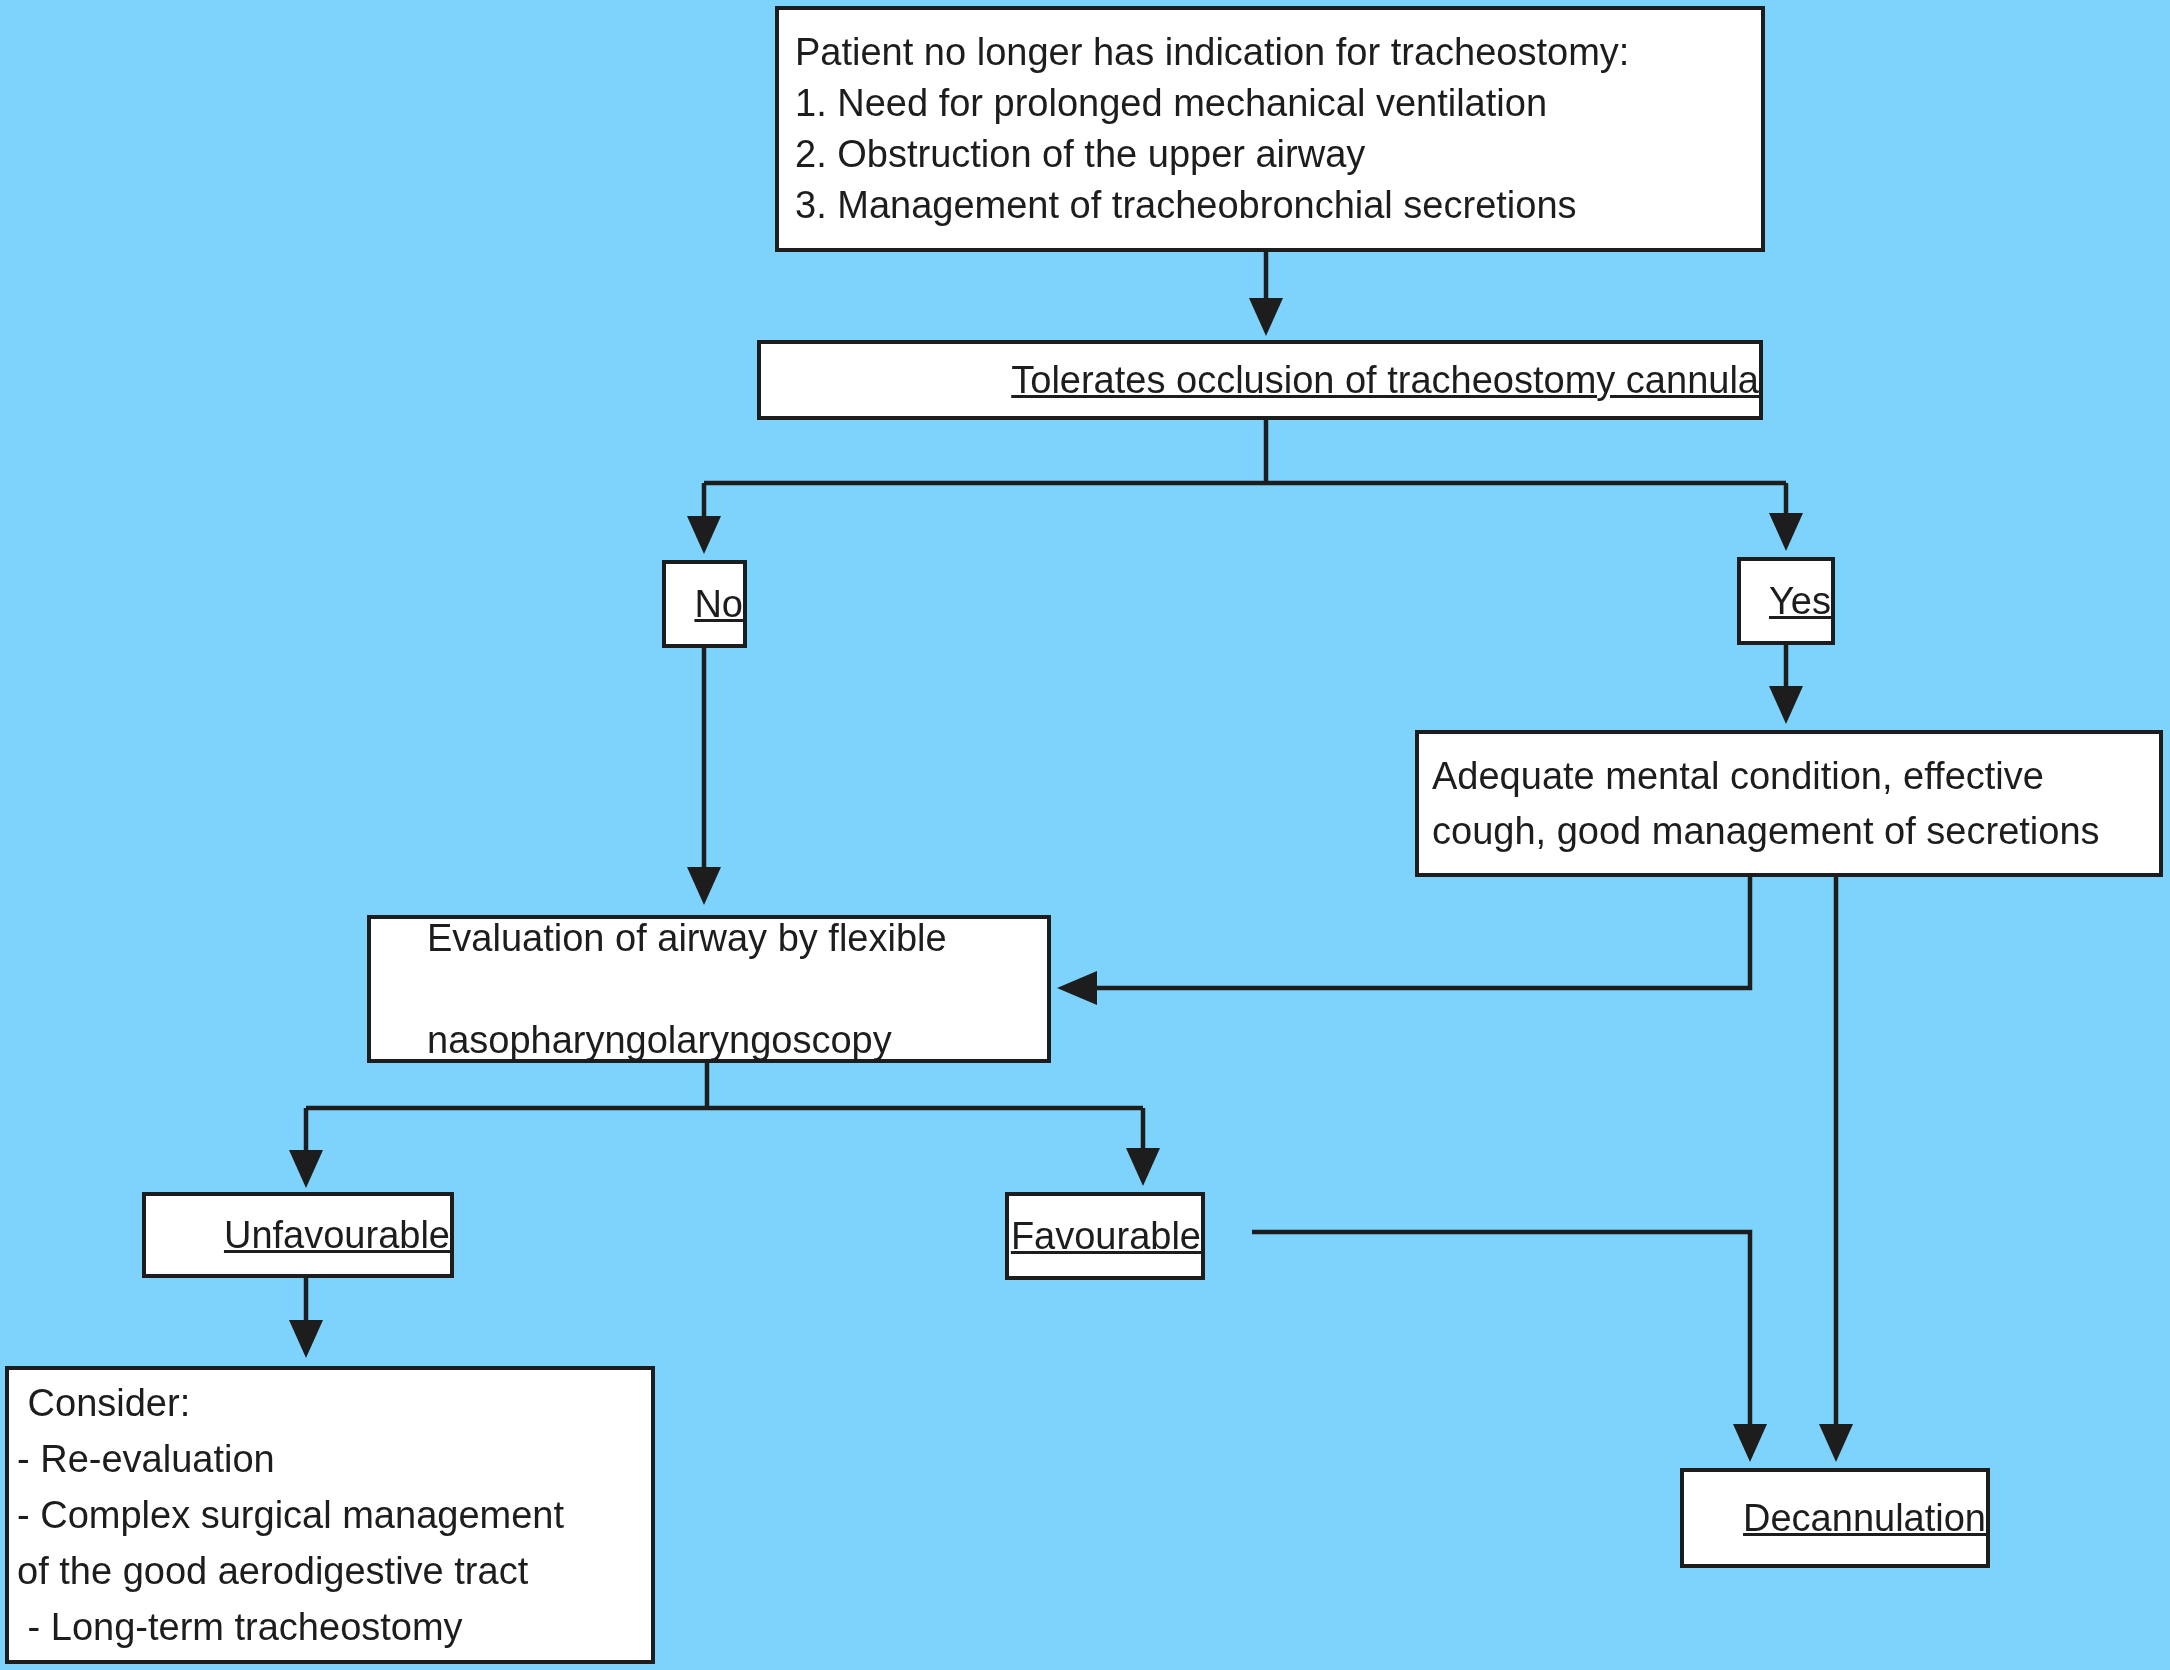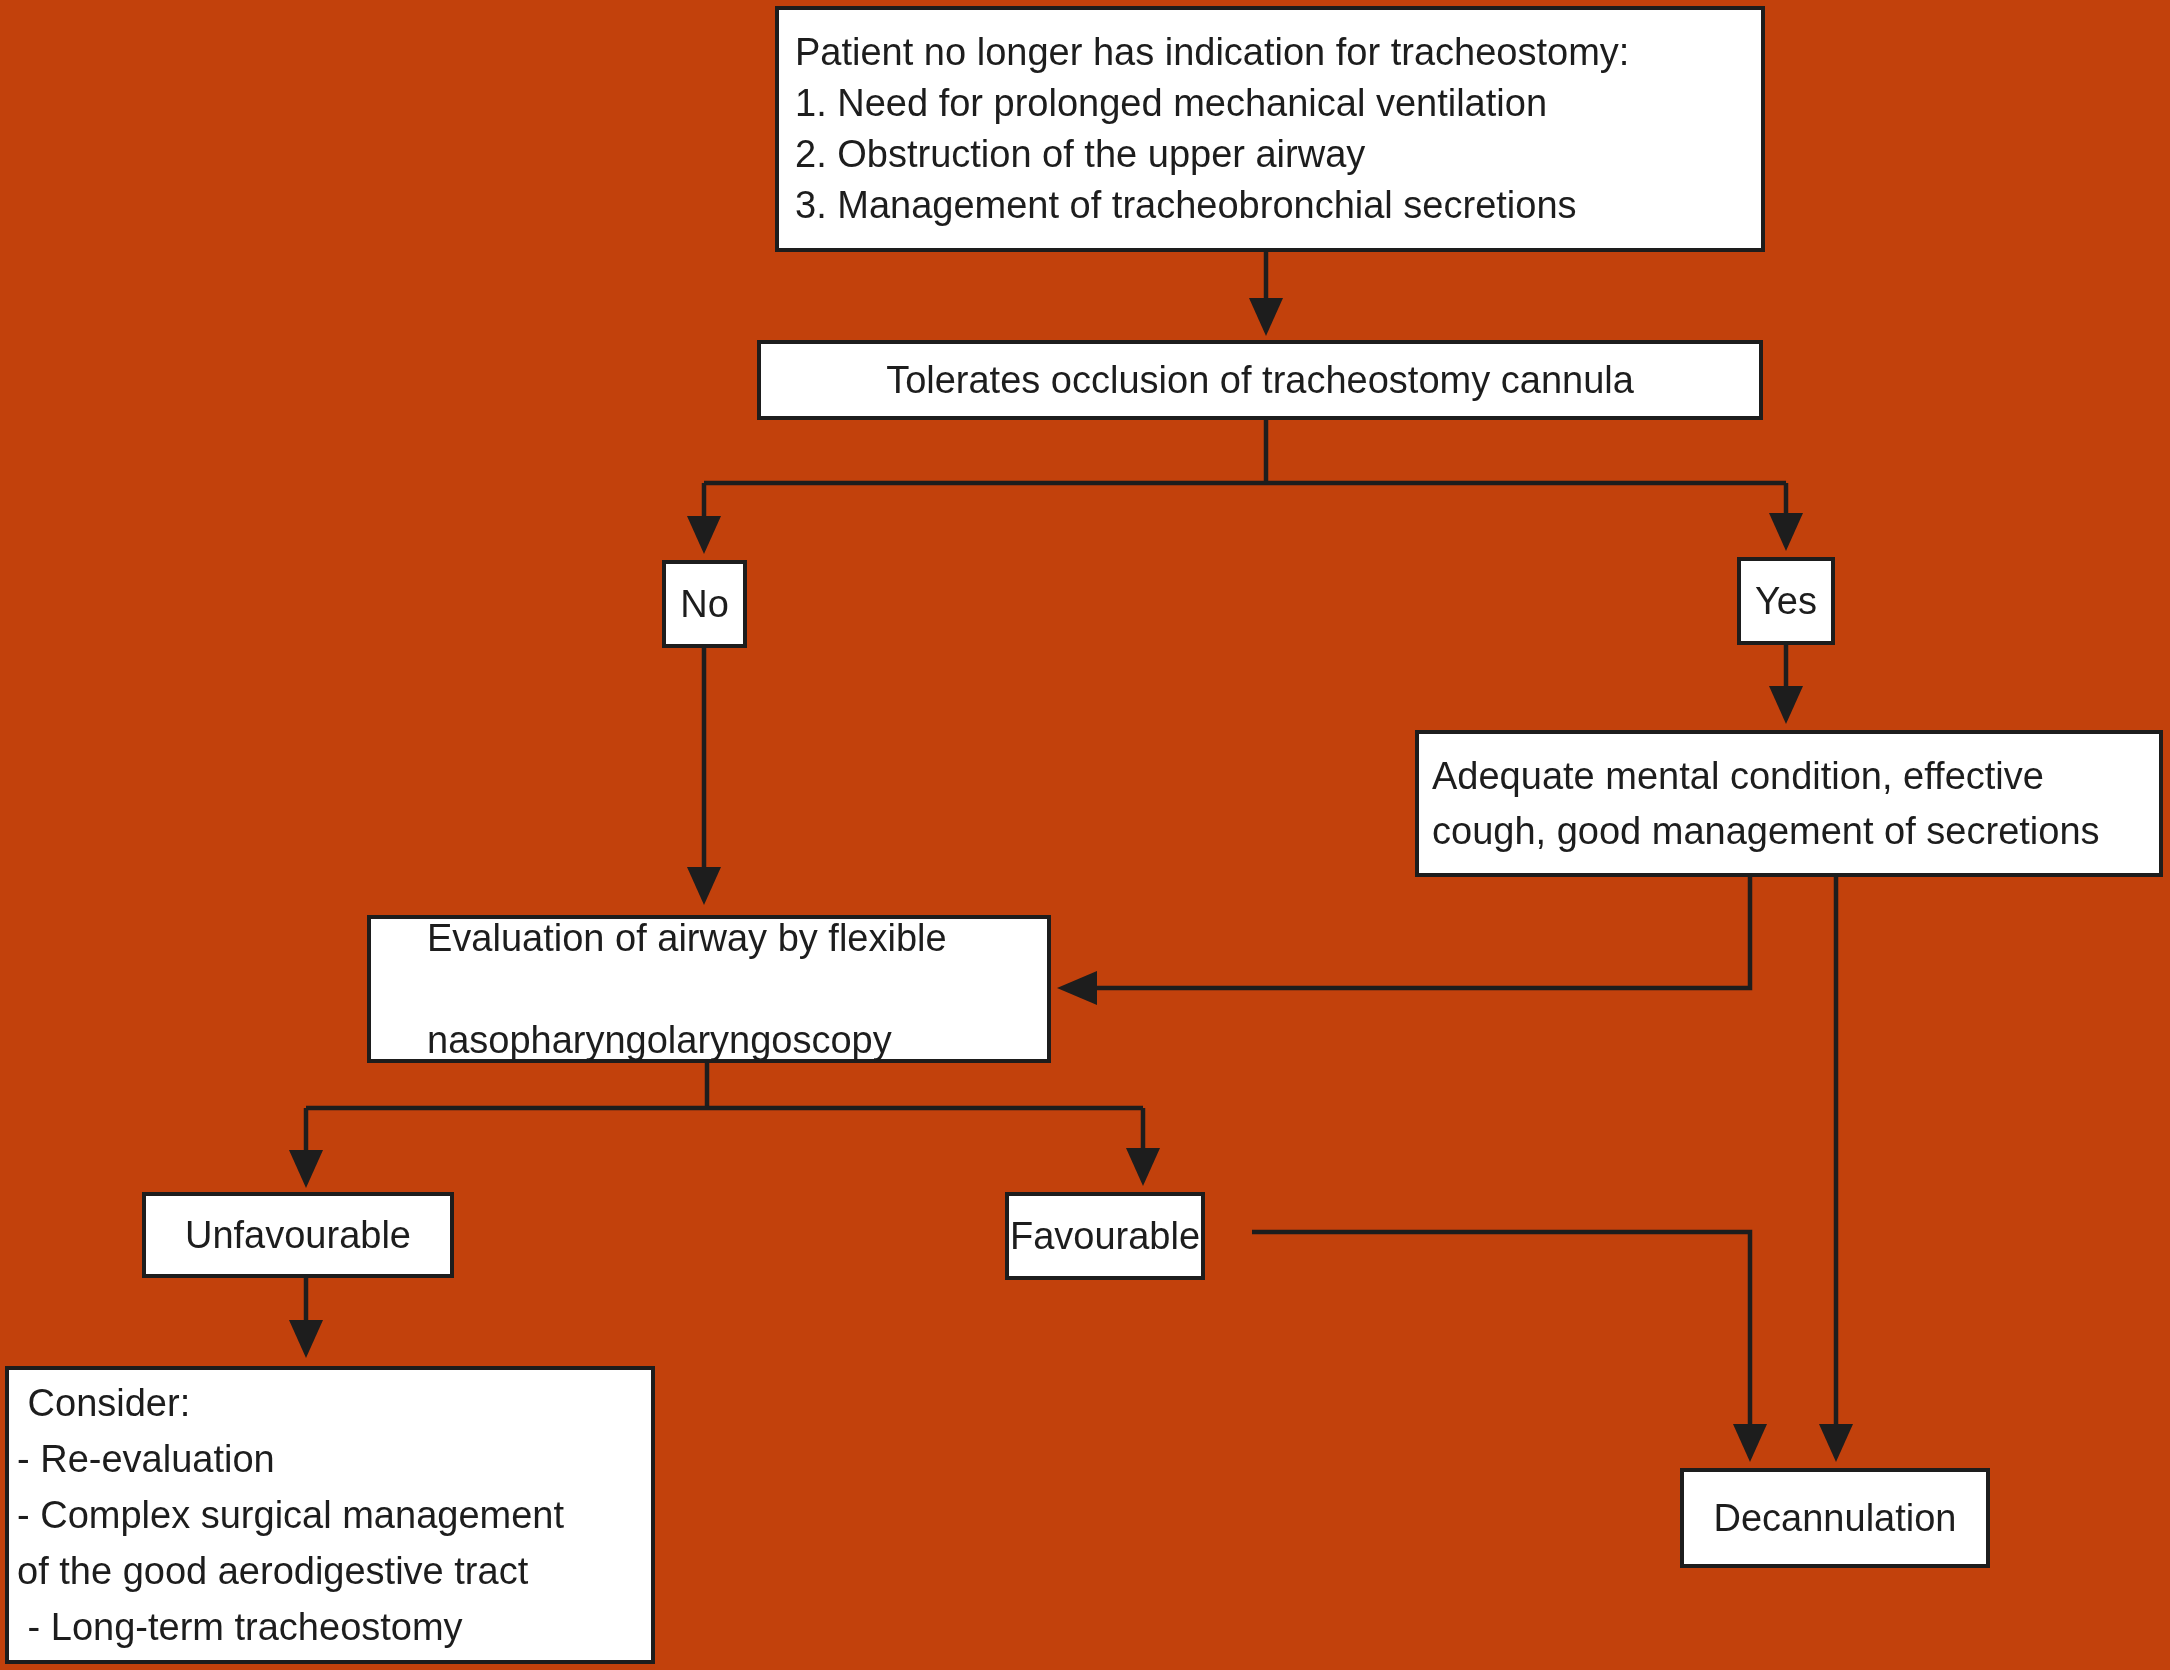--- a/index.html
+++ b/index.html
@@ -4,21 +4,21 @@
 <style>
   html, body {
     margin: 0;
     padding: 0;
     background: #ffffff;
   }
   .canvas {
     position: relative;
     width: 2170px;
     height: 1670px;
-    background: #c2410c;
+    background: #7dd3fc;
     font-family: "Liberation Sans", "DejaVu Sans", sans-serif;
     color: #1d1d1d;
   }
   svg.connectors {
     position: absolute;
     left: 0;
     top: 0;
     width: 2170px;
     height: 1670px;
   }
@@ -36,21 +36,21 @@
     box-sizing: border-box;
     background: #ffffff;
     border: 4px solid #1d1d1d;
     display: flex;
     flex-direction: column;
     justify-content: center;
     font-size: 38px;
     line-height: 51px;
   }
   .box .tl { white-space: pre; }
-  .center { text-align: center; }
+  .center { text-align: right; text-decoration: underline; }
 
   #n-indication   { left: 775px;  top: 6px;    width: 990px;  height: 246px; padding-left: 16px; }
   #n-tolerates    { left: 757px;  top: 340px;  width: 1006px; height: 80px;  }
   #n-no           { left: 662px;  top: 560px;  width: 85px;   height: 88px;  }
   #n-yes          { left: 1737px; top: 557px;  width: 98px;   height: 88px;  }
   #n-adequate     { left: 1415px; top: 730px;  width: 748px;  height: 147px; padding-left: 13px; line-height: 55px; }
   #n-evaluation   { left: 367px;  top: 915px;  width: 684px;  height: 148px; padding-left: 56px; line-height: 55px; gap: 47px; }
   #n-unfavourable { left: 142px;  top: 1192px; width: 312px;  height: 86px;  }
   #n-favourable   { left: 1005px; top: 1192px; width: 200px;  height: 88px;  }
   #n-consider     { left: 5px;    top: 1366px; width: 650px;  height: 298px; padding-left: 8px; line-height: 56px; }

